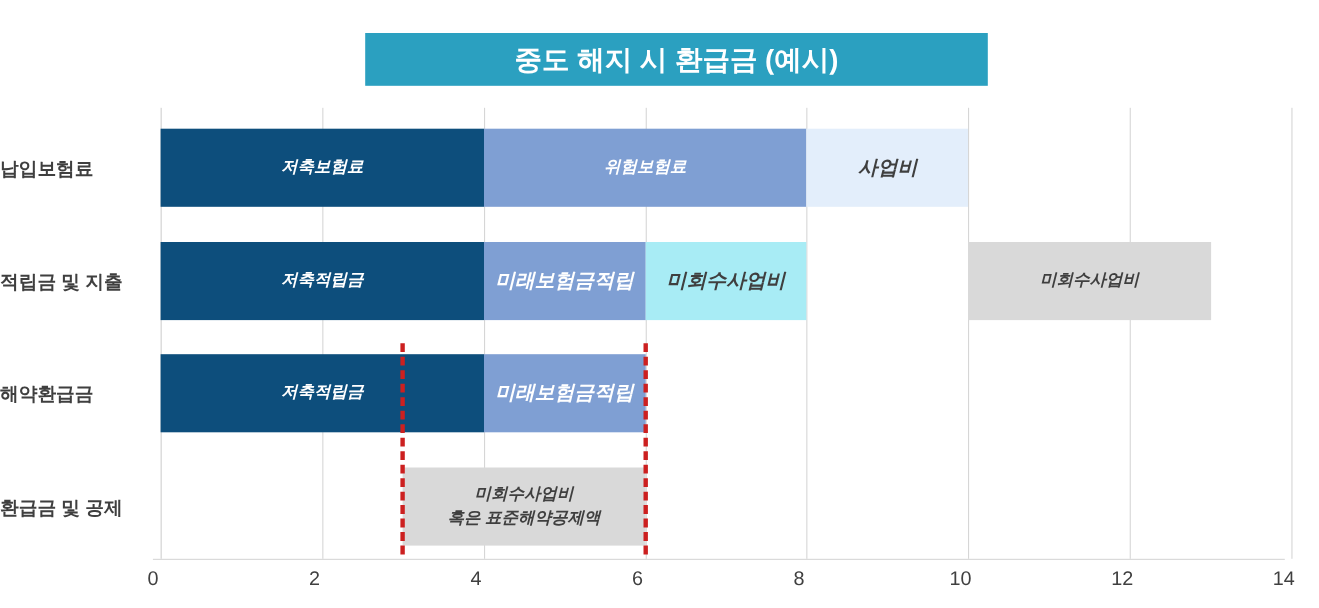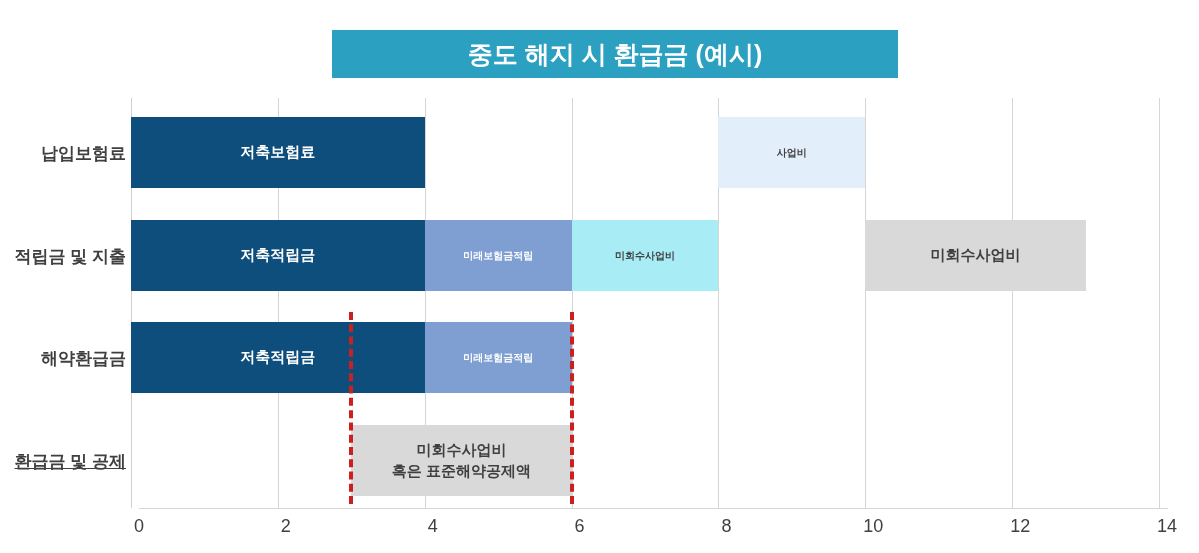--- a/index.html
+++ b/index.html
@@ -39,24 +39,25 @@
     color: #ffffff;
     font-size: 25px;
     font-weight: bold;
     letter-spacing: 0px;
     white-space: nowrap;
   }
 
   
   #plot-area {
     position: absolute;
-    left: 131px;
+    left: 146px;
     top: 98px;
     width: 1028px;   
     height: 410px;
+    font-style: italic;
   }
 
   .gridline {
     position: absolute;
     top: 0;
     width: 1px;
     height: 410px;
     background: #d6d6d6;
   }
   .gridline.axis-origin {
@@ -67,21 +68,20 @@
     left: 139px;
     top: 508px;
     width: 1029px;
     height: 1px;
     background: #d6d6d6;
   }
   .cat-label-box {
     position: absolute;
     left: 0px;
     width: 126px;
-    text-align: right;
     color: #3f3f3f;
     font-size: 17px;
     font-weight: bold;
     white-space: nowrap;
   }
 
   
   .bar-row {
     position: absolute;
     left: 0;
@@ -97,21 +97,21 @@
     overflow: hidden;
   }
   .seg-label {
     font-size: 15px;
     font-weight: bold;
     text-align: center;
     line-height: 1.35;
     white-space: pre-line;
   }
   .seg-label.small {
-    font-size: 10px;
+    font-size: 18px;
   }
   .seg-label.light {
     color: #ffffff;
   }
   .seg-label.dark {
     color: #3f3f3f;
   }
 
   
   .marker-line {
@@ -149,20 +149,23 @@
         <div class="gridline" style="left: 587.44px;"></div>
         <div class="gridline" style="left: 734.3px;"></div>
         <div class="gridline" style="left: 881.16px;"></div>
         <div class="gridline" style="left: 1028.02px;"></div>
       </div>
     <div id="bars">
         <div class="bar-row" style="top: 19px; height: 71px; left: 0px; width: 1028px;">
           <div class="seg" style="left: 0px; width: 293.72px; background: rgb(13, 78, 124);">
             <span class="seg-label light">저축보험료</span>
           </div>
+          <div class="seg" style="left: 293.72px; width: 293.72px; background: rgb(127, 159, 211);">
+            <span class="seg-label light">위험보험료</span>
+          </div>
           <div class="seg" style="left: 587.44px; width: 146.86px; background: rgb(227, 238, 251);">
             <span class="seg-label small dark">사업비</span>
           </div>
         </div>
         <div class="bar-row" style="top: 122px; height: 71px; left: 0px; width: 1028px;">
           <div class="seg" style="left: 0px; width: 293.72px; background: rgb(13, 78, 124);">
             <span class="seg-label light">저축적립금</span>
           </div>
           <div class="seg" style="left: 293.72px; width: 146.86px; background: rgb(127, 159, 211);">
             <span class="seg-label small light">미래보험금적립</span>
@@ -193,21 +196,21 @@
         <div class="marker-line" style="left: 218.29px; top: 214px; height: 192px;"></div>
         <div class="marker-line" style="left: 438.58px; top: 214px; height: 192px;"></div>
       </div>
   </div>
 
   <div id="axis-bottom-line"></div>
   <div id="cat-labels">
       <div class="cat-label-box" style="top: 141.5px;">납입보험료</div>
       <div class="cat-label-box" style="top: 244.5px;">적립금 및 지출</div>
       <div class="cat-label-box" style="top: 346.5px;">해약환급금</div>
-      <div class="cat-label-box" style="top: 449.5px; text-decoration: underline;">환급금 및 공제</div>
+      <div class="cat-label-box" style="top: 449.5px;">환급금 및 공제</div>
     </div>
   <div id="xticks">
       <div class="xtick" style="left: 139px;">0</div>
       <div class="xtick" style="left: 285.86px;">2</div>
       <div class="xtick" style="left: 432.72px;">4</div>
       <div class="xtick" style="left: 579.58px;">6</div>
       <div class="xtick" style="left: 726.44px;">8</div>
       <div class="xtick" style="left: 873.3px;">10</div>
       <div class="xtick" style="left: 1020.16px;">12</div>
       <div class="xtick" style="left: 1167.02px;">14</div>

